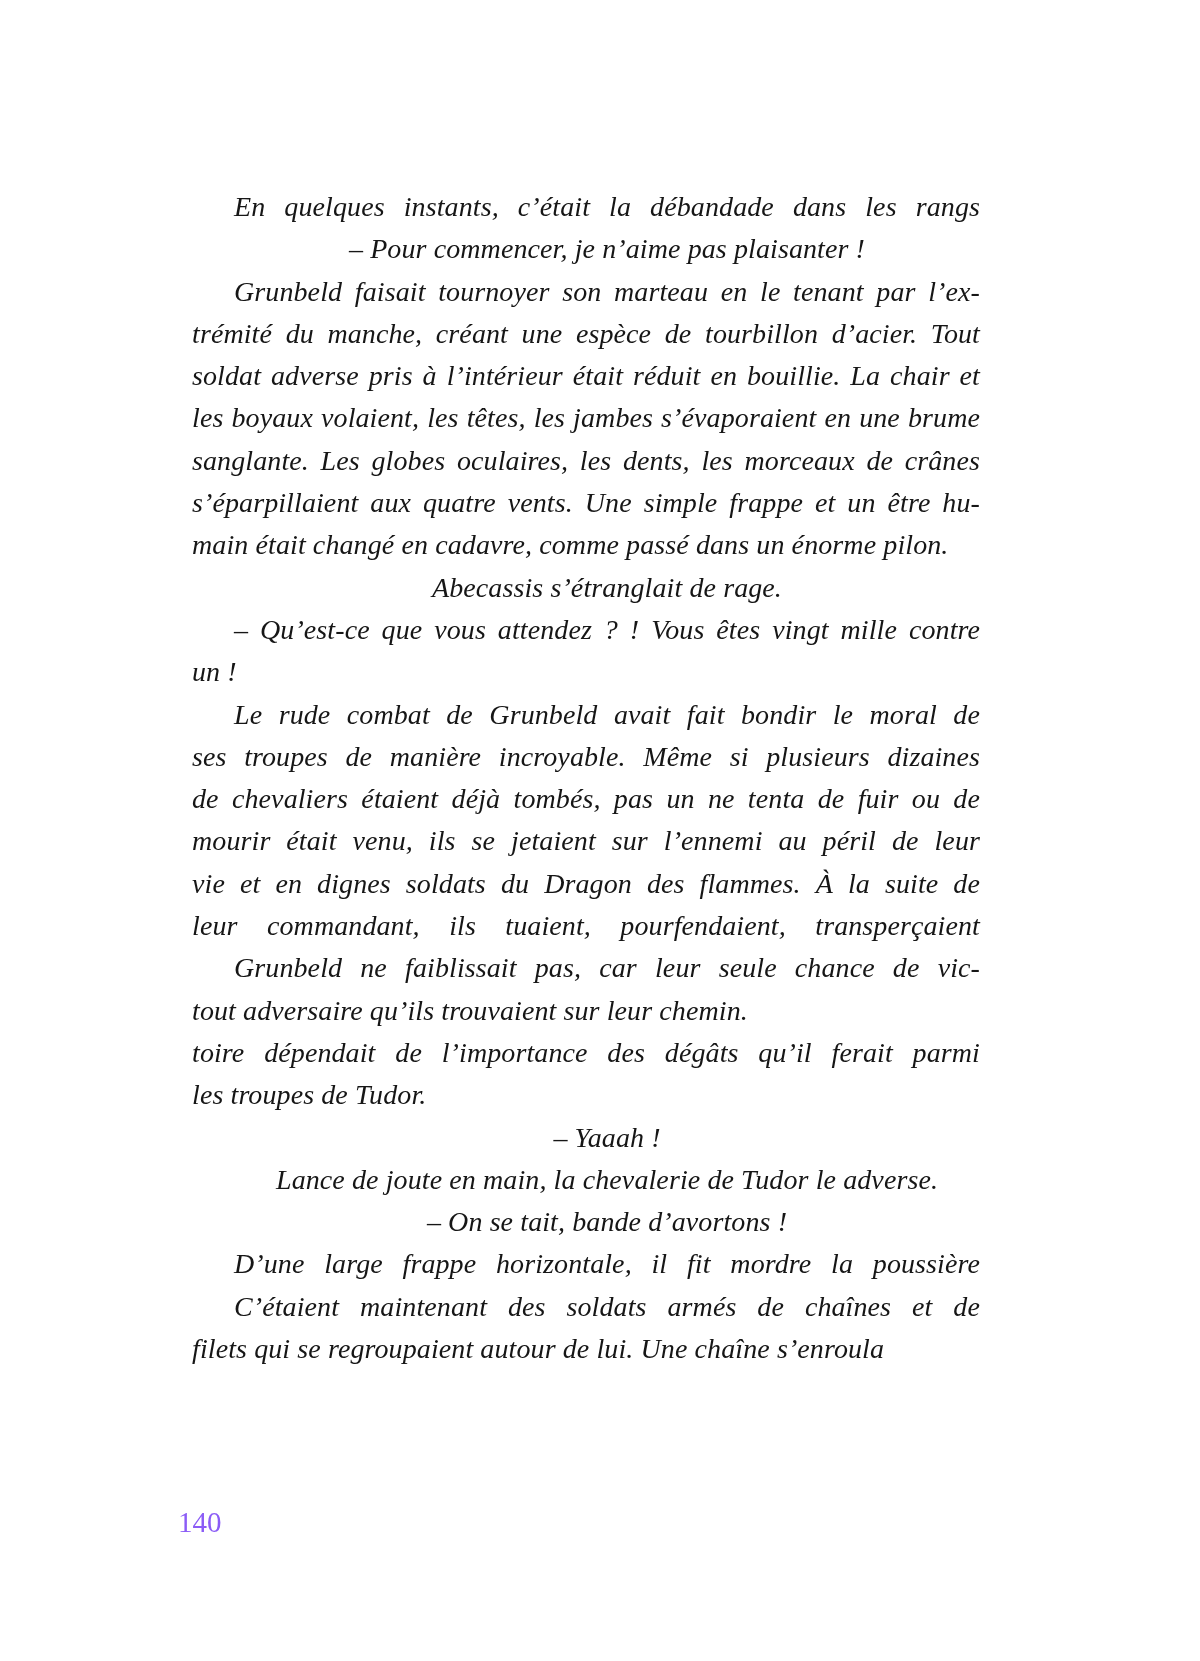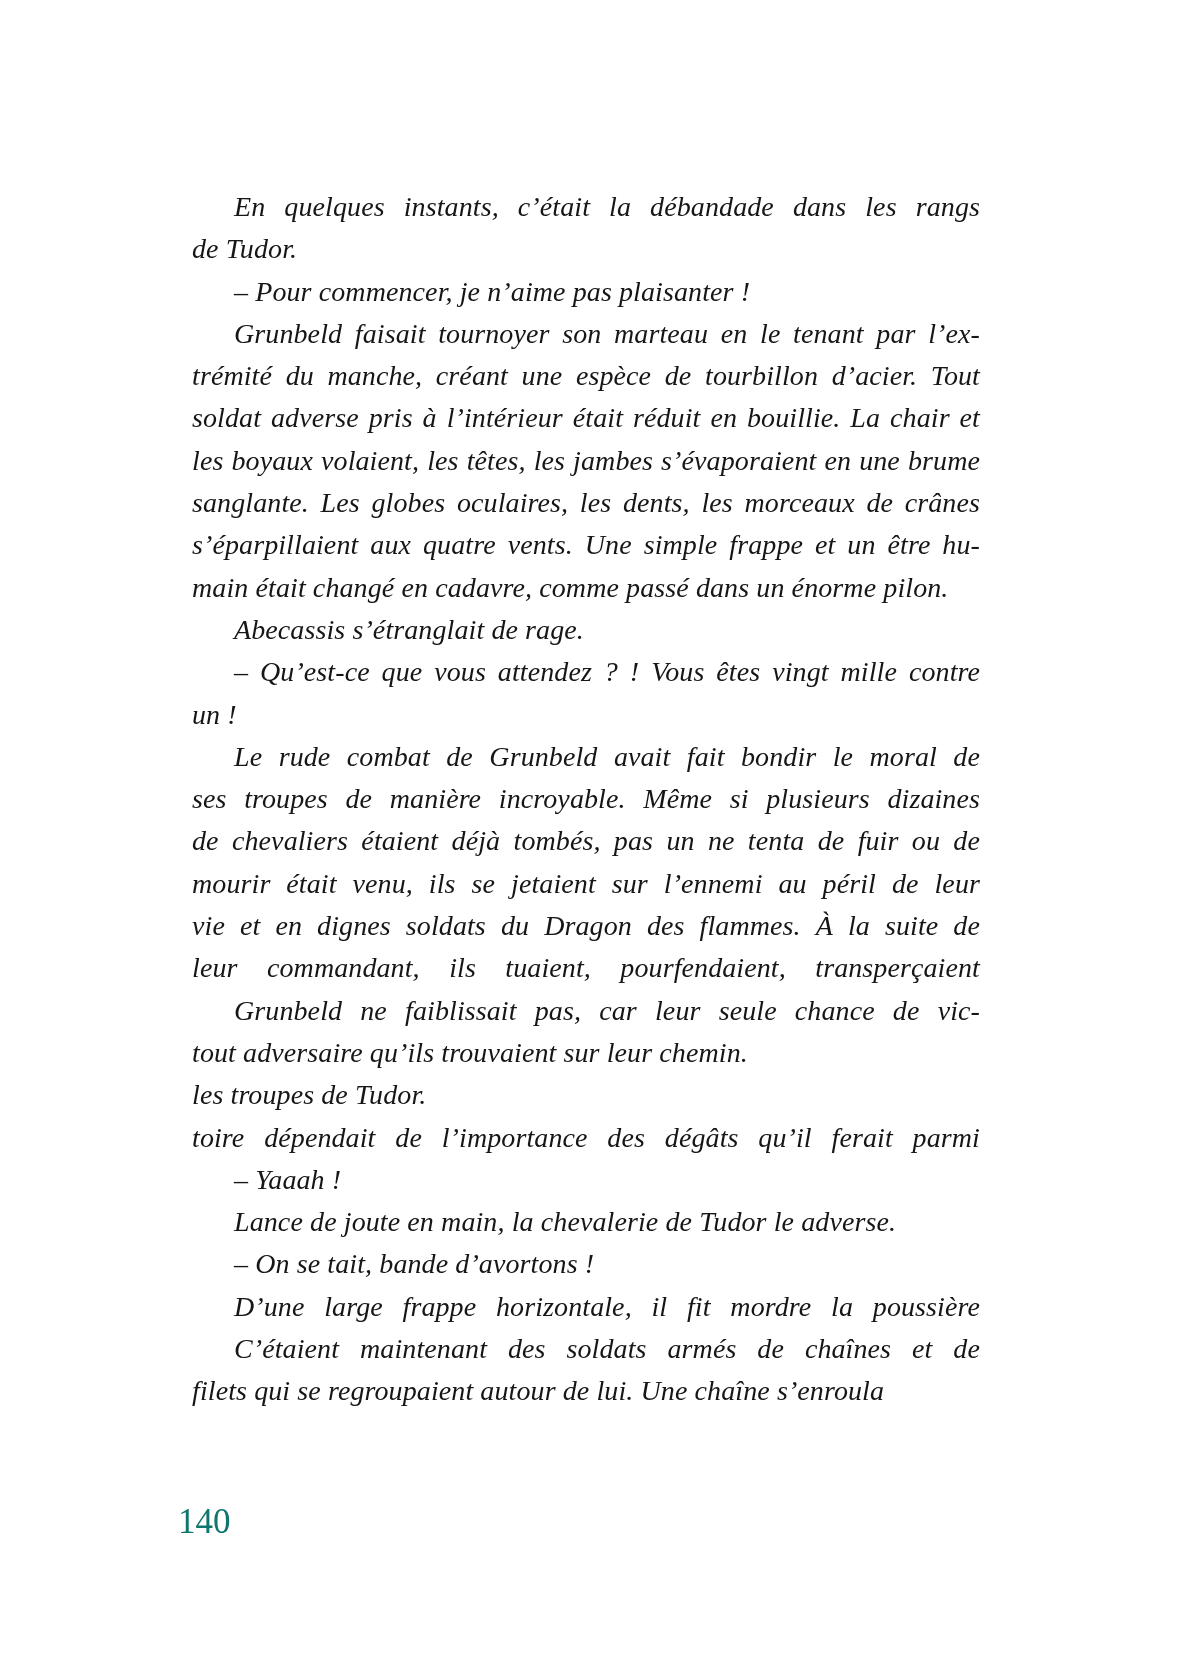--- a/index.html
+++ b/index.html
@@ -34,58 +34,58 @@
     white-space: nowrap;
     letter-spacing: 0.1px;
   }
   .line.justify {
     white-space: normal;
     text-align: justify;
     text-align-last: justify;
   }
   .line.indent {
     text-indent: 42px;
+    text-align: center;
   }
   .page-number {
     position: absolute;
     left: 178px;
     top: 1505px;
-    font-size: 35px;
+    font-size: 29px;
     line-height: 34px;
-    color: #0f766e;
+    color: #8b5cf6;
   }
 </style>
 </head>
 <body>
 
 <main class="book-page">
   <div class="text-block">
     <div class="line indent justify">En quelques instants, c’était la débandade dans les rangs</div>
-    <div class="line">de Tudor.</div>
     <div class="line indent">– Pour commencer, je n’aime pas plaisanter !</div>
     <div class="line indent justify">Grunbeld faisait tournoyer son marteau en le tenant par l’ex-</div>
     <div class="line justify">trémité du manche, créant une espèce de tourbillon d’acier. Tout</div>
     <div class="line justify">soldat adverse pris à l’intérieur était réduit en bouillie. La chair et</div>
     <div class="line justify">les boyaux volaient, les têtes, les jambes s’évaporaient en une brume</div>
     <div class="line justify">sanglante. Les globes oculaires, les dents, les morceaux de crânes</div>
     <div class="line justify">s’éparpillaient aux quatre vents. Une simple frappe et un être hu-</div>
     <div class="line">main était changé en cadavre, comme passé dans un énorme pilon.</div>
     <div class="line indent">Abecassis s’étranglait de rage.</div>
     <div class="line indent justify">– Qu’est-ce que vous attendez ? ! Vous êtes vingt mille contre</div>
     <div class="line">un !</div>
     <div class="line indent justify">Le rude combat de Grunbeld avait fait bondir le moral de</div>
     <div class="line justify">ses troupes de manière incroyable. Même si plusieurs dizaines</div>
     <div class="line justify">de chevaliers étaient déjà tombés, pas un ne tenta de fuir ou de</div>
     <div class="line justify">mourir était venu, ils se jetaient sur l’ennemi au péril de leur</div>
     <div class="line justify">vie et en dignes soldats du Dragon des flammes. À la suite de</div>
     <div class="line justify">leur commandant, ils tuaient, pourfendaient, transperçaient</div>
     <div class="line indent justify">Grunbeld ne faiblissait pas, car leur seule chance de vic-</div>
     <div class="line">tout adversaire qu’ils trouvaient sur leur chemin.</div>
+    <div class="line justify">toire dépendait de l’importance des dégâts qu’il ferait parmi</div>
     <div class="line">les troupes de Tudor.</div>
-    <div class="line justify">toire dépendait de l’importance des dégâts qu’il ferait parmi</div>
     <div class="line indent">– Yaaah !</div>
     <div class="line indent">Lance de joute en main, la chevalerie de Tudor le adverse.</div>
     <div class="line indent">– On se tait, bande d’avortons !</div>
     <div class="line indent justify">D’une large frappe horizontale, il fit mordre la poussière</div>
     <div class="line indent justify">C’étaient maintenant des soldats armés de chaînes et de</div>
     <div class="line">filets qui se regroupaient autour de lui. Une chaîne s’enroula</div>
   </div>
   <div class="page-number">140</div>
 </main>
 

